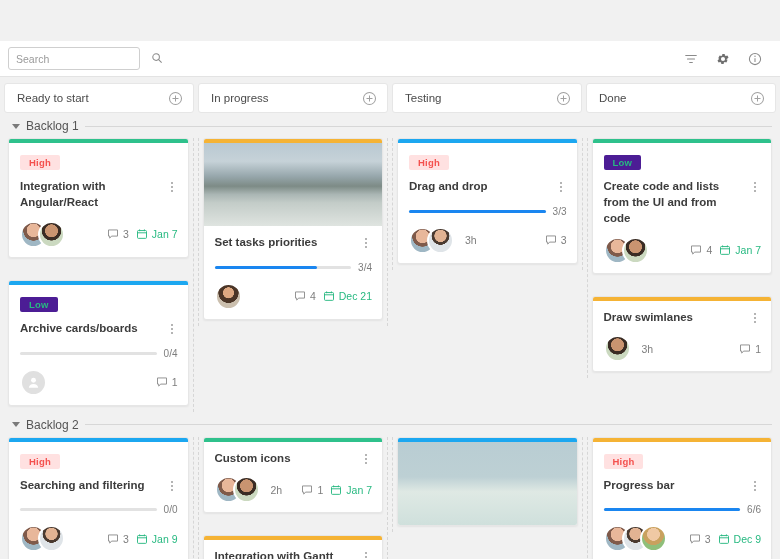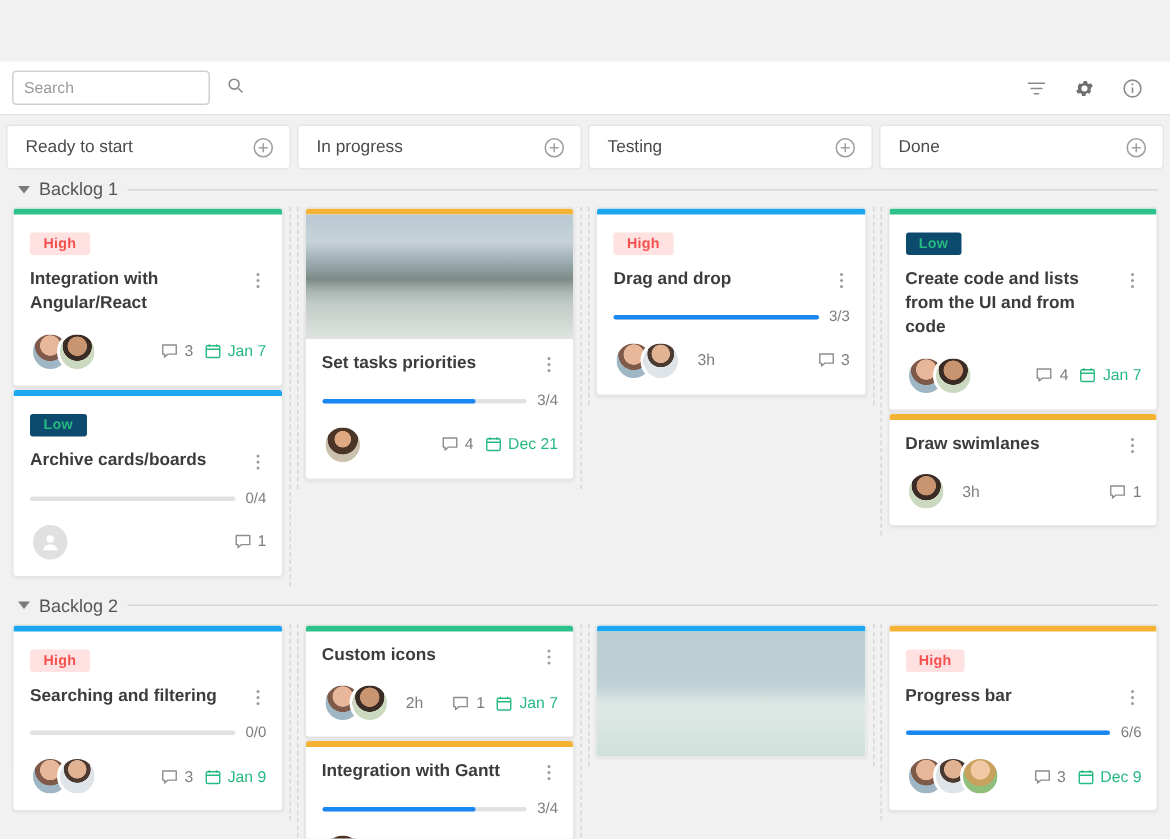--- a/index.html
+++ b/index.html
@@ -68,21 +68,21 @@
   }
   .swimlane-title { font-size: 12px; color: #555; white-space: nowrap; }
   .swimlane-rule { flex: 1; height: 1px; background: #d7d7d7; }
 
   .lane-body { display: flex; gap: 4px; align-items: flex-start; }
   .column {
     flex: 1 1 0; min-width: 0;
     border-left: 1px dashed #d6d6d6;
     border-right: 1px dashed #d6d6d6;
     padding: 0 4px 6px 4px;
-    display: flex; flex-direction: column; gap: 1px;
+    display: flex; flex-direction: column; gap: 22px;
   }
   .column:first-child { border-left: none; }
   .column:last-child { border-right: none; }
 
   
   .card {
     background: #fff; border-radius: 3px;
     border: 1px solid #e6e6e6;
     box-shadow: 0 1px 2px rgba(0,0,0,.06);
     overflow: hidden; cursor: pointer;
@@ -90,21 +90,21 @@
   .card-accent { height: 4px; width: 100%; }
   .card-img { width: 100%; height: 83px; display: block; }
   .card-body { padding: 9px 10px 9px 11px; }
 
   .badge {
     display: inline-block; font-size: 9.5px; font-weight: bold;
     padding: 2px 9px; border-radius: 2px; margin-bottom: 9px;
     letter-spacing: .2px;
   }
   .badge.high { background: #ffe1e1; color: #f4514e; }
-  .badge.low  { background: #0c4a6e; color: #27b981; }
+  .badge.low  { background: #4c1d95; color: #27b981; }
 
   .title-row { display: flex; align-items: flex-start; gap: 6px; }
   .card-title {
     flex: 1; font-size: 11.5px; color: #3c3c3c;
     font-weight: bold; line-height: 1.38;
   }
   .kebab {
     width: 12px; flex: none; color: #9b9b9b;
     line-height: .8; font-size: 13px; letter-spacing: 0;
     text-align: center; cursor: pointer; padding-top: 1px;

